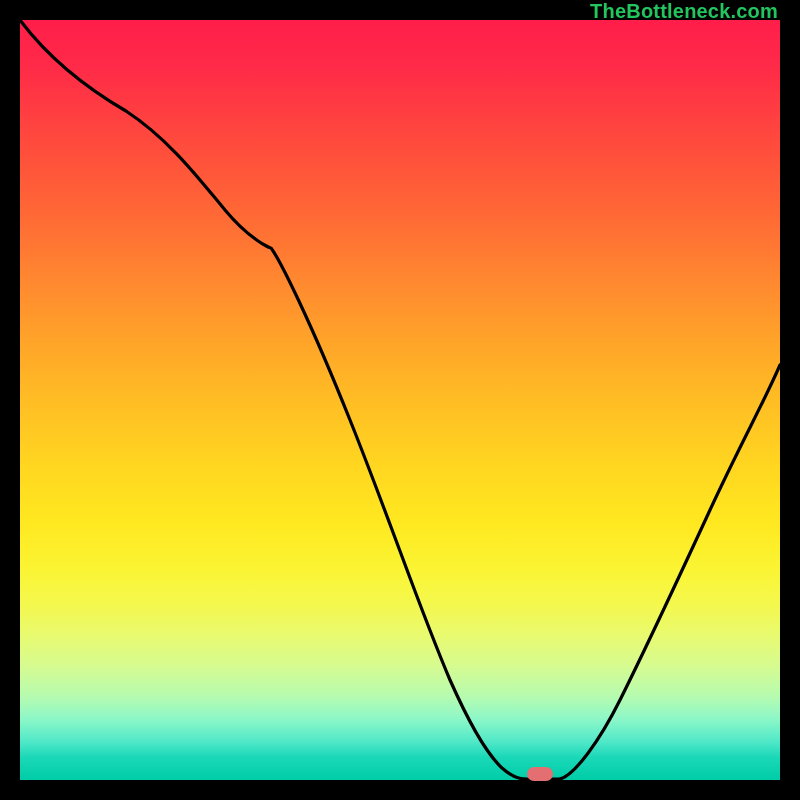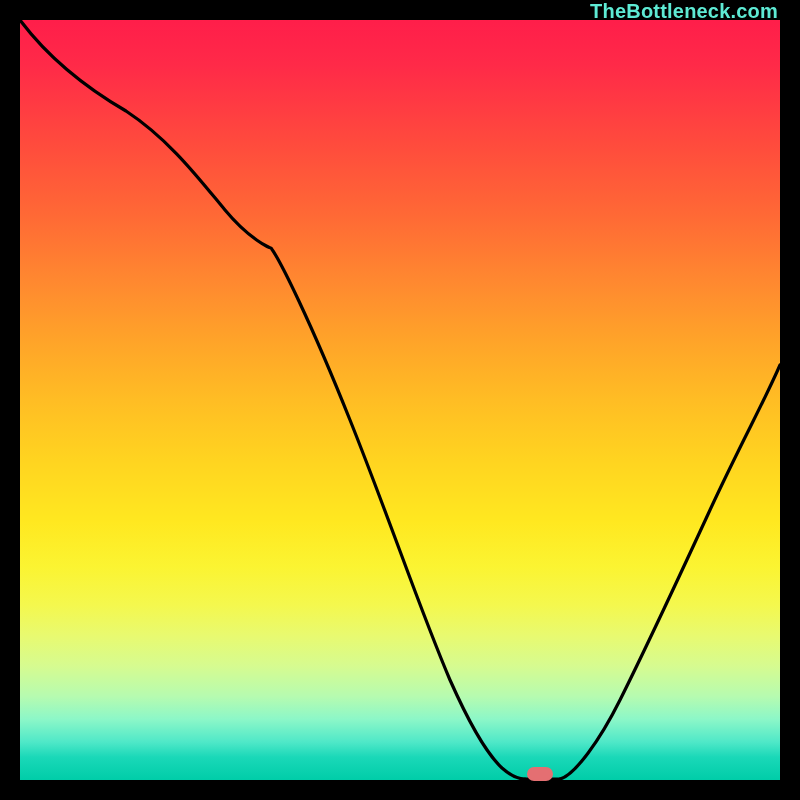--- a/index.html
+++ b/index.html
@@ -43,21 +43,21 @@
       #00cda8 100%
     );
   }
   .watermark {
     position: absolute;
     top: 0px;
     right: 22px;
     font-family: Arial, Helvetica, sans-serif;
     font-size: 20px;
     font-weight: bold;
-    color: #5eead4;
+    color: #22c55e;
     letter-spacing: 0.2px;
     z-index: 10;
   }
   svg.curve {
     position: absolute;
     left: 0;
     top: 0;
     width: 760px;
     height: 760px;
     z-index: 5;

